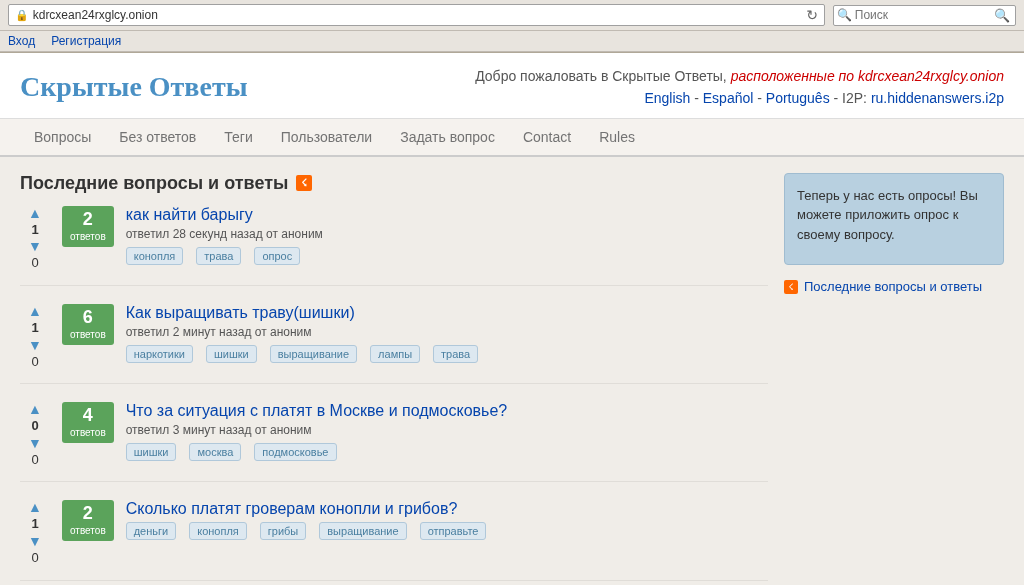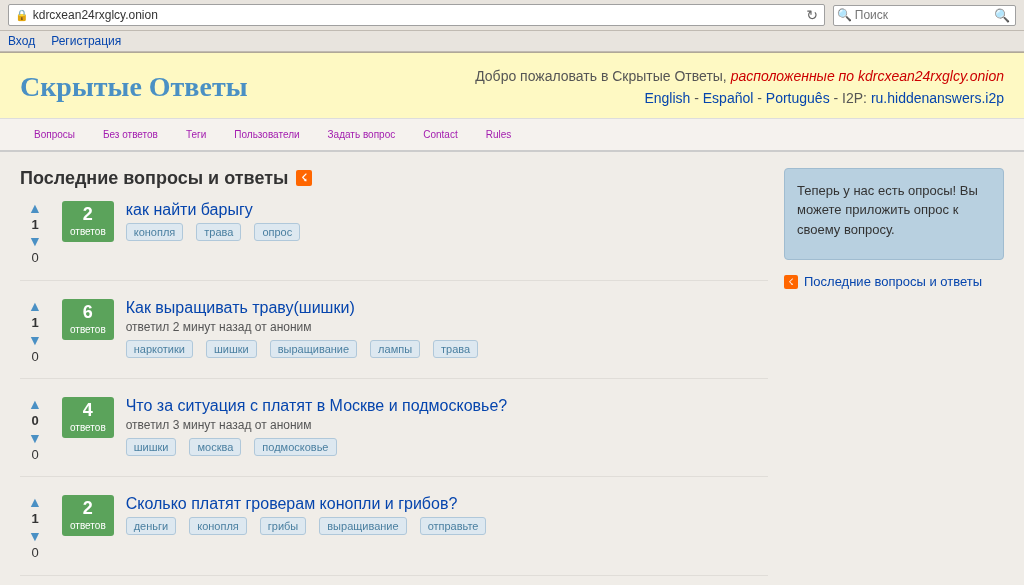--- a/index.html
+++ b/index.html
@@ -16,29 +16,29 @@
     .search-container { display: flex; align-items: center; background: #fff; border: 1px solid #a0a0a0; border-radius: 2px; padding: 2px 4px; }
     .search-input { border: none; outline: none; font-size: 12px; width: 140px; }
     .search-icon-btn { background: none; border: none; cursor: pointer; color: #666; font-size: 13px; }
 
     .bookmarks-bar { background: #e8e4de; padding: 3px 8px; border-bottom: 1px solid #c0bab2; display: flex; align-items: center; gap: 16px; font-size: 12px; }
     .bookmark-link { color: #0645ad; text-decoration: none; font-size: 12px; }
 
     
     .page-content { background: #f0ede8; min-height: 480px; }
 
-    .site-header { background: #fef9c3; padding: 12px 20px 8px 20px; border-bottom: 1px solid #ddd; display: flex; align-items: center; justify-content: space-between; }
+    .site-header { background: #ffffff; padding: 12px 20px 8px 20px; border-bottom: 1px solid #ddd; display: flex; align-items: center; justify-content: space-between; }
     .site-logo { font-size: 28px; font-weight: bold; color: #4a90c4; font-family: Georgia, serif; }
     .site-tagline { text-align: right; font-size: 14px; color: #555; line-height: 1.6; }
     .site-tagline .domain { color: #c00; font-style: italic; }
     .site-tagline a { color: #0645ad; text-decoration: none; }
 
     .main-nav { background: #f5f2ee; padding: 0 20px; border-bottom: 2px solid #ccc; }
     .main-nav ul { list-style: none; display: flex; gap: 0; }
-    .main-nav ul li a { display: block; padding: 10px 14px; color: #a21caf; text-decoration: none; font-size: 10px; }
+    .main-nav ul li a { display: block; padding: 10px 14px; color: #737373; text-decoration: none; font-size: 14px; }
 
     .main-layout { display: flex; gap: 16px; padding: 16px 20px; background: #f0ede8; }
     .main-content { flex: 1; min-width: 0; }
     .sidebar { width: 220px; flex-shrink: 0; }
 
     .section-title { font-size: 18px; color: #333; margin-bottom: 12px; display: flex; align-items: center; gap: 8px; }
     .rss-icon { display: inline-block; width: 16px; height: 16px; background: #f60; border-radius: 2px; position: relative; color: #fff; font-size: 10px; line-height: 16px; text-align: center; }
 
     
     .question-item { display: flex; align-items: flex-start; gap: 12px; margin-bottom: 18px; padding-bottom: 14px; border-bottom: 1px solid #e0ddd8; }
@@ -156,20 +156,25 @@
           <div class="vote-count">
             <span class="vote-zero">0</span>
           </div>
         </div>
         <div class="answer-count-box">
           <span class="answer-count-num">2</span>
           <span class="answer-count-label">ответов</span>
         </div>
         <div class="question-body">
           <a href="#" class="question-title">как найти барыгу</a>
+          <div class="question-meta">
+            <span>ответил</span>
+            <span>28 секунд назад</span>
+            <span>от аноним</span>
+          </div>
           <div class="tags">
             <span class="tag">конопля</span>
             <span class="tag">трава</span>
             <span class="tag">опрос</span>
           </div>
         </div>
       </div>
 
       <div class="question-item">
         <div class="vote-box">

